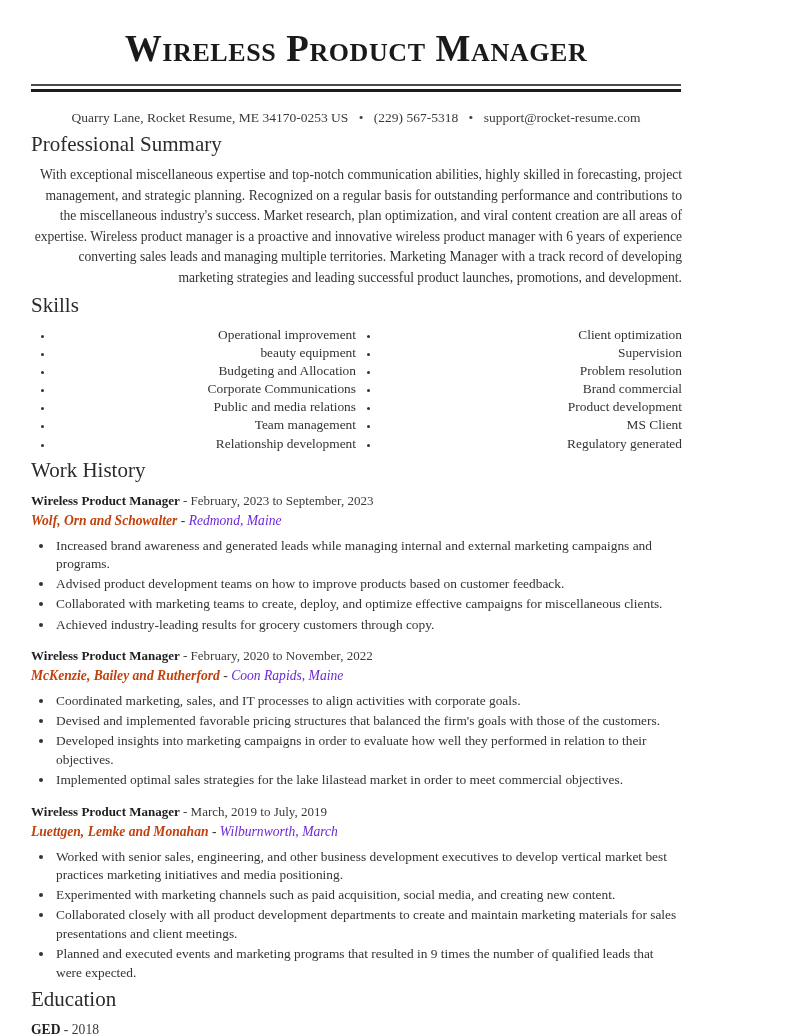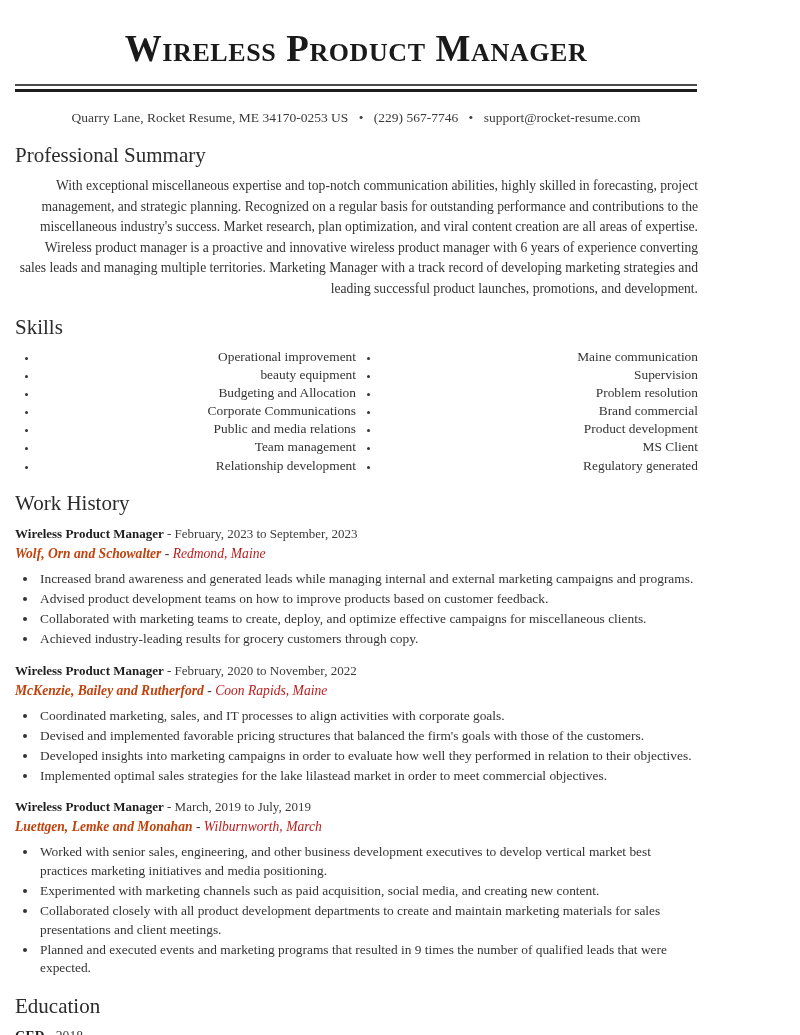--- a/index.html
+++ b/index.html
@@ -12,21 +12,21 @@
     height: 1035px;
     font-family: "Liberation Serif", "DejaVu Serif", serif;
     color: #3a3a3a;
     overflow: hidden;
   }
   .page {
     position: relative;
     width: 712px;
     height: 1035px;
     box-sizing: border-box;
-    padding: 0 14px;
+    padding: 0 30px;
     background: #ffffff;
   }
 
   
   .resume-header {
     padding-top: 26px;
   }
   .resume-name {
     margin: 0;
     text-align: center;
@@ -62,21 +62,21 @@
     color: #3a3a3a;
   }
   .contact-sep {
     display: inline-block;
     padding: 0 7px;
     color: #3a3a3a;
   }
 
   
   .section {
-    margin-top: 15px;
+    margin-top: 4px;
   }
   .section-title {
     margin: 0 0 8px 1px;
     font-family: "Liberation Serif", "DejaVu Serif", serif;
     font-size: 21px;
     font-weight: normal;
     line-height: 26px;
     color: #2b2b2b;
   }
   .summary-text {
@@ -140,21 +140,21 @@
     margin-left: 1px;
     margin-top: 1px;
   }
   .job-company {
     font-weight: bold;
     font-style: italic;
     color: #c2410c;
   }
   .job-location {
     font-style: italic;
-    color: #b91c1c;
+    color: #6d28d9;
   }
   .dash {
     color: #3a3a3a;
   }
   .job-bullets {
     margin-top: 7px;
   }
   .job-bullets ul.bullets li {
     font-size: 13.4px;
     line-height: 18.6px;
@@ -189,21 +189,21 @@
 
     <div class="rules">
       <div class="rule-thin"></div>
       <div class="rule-gap"></div>
       <div class="rule-thick"></div>
     </div>
 
     <div class="contact-line">
       <span>Quarry Lane, Rocket Resume, ME 34170-0253 US</span>
       <span class="contact-sep">•</span>
-      <span>(229) 567-7746</span>
+      <span>(229) 567-5318</span>
       <span class="contact-sep">•</span>
       <span>support@rocket-resume.com</span>
     </div>
   </div>
 
   <div class="section">
     <h2 class="section-title">Professional Summary</h2>
     <p class="summary-text">With exceptional miscellaneous expertise and top-notch communication abilities, highly skilled in forecasting, project management, and strategic planning. Recognized on a regular basis for outstanding performance and contributions to the miscellaneous industry's success. Market research, plan optimization, and viral content creation are all areas of expertise. Wireless product manager is a proactive and innovative wireless product manager with 6 years of experience converting sales leads and managing multiple territories. Marketing Manager with a track record of developing marketing strategies and leading successful product launches, promotions, and development.</p>
   </div>
 
@@ -216,21 +216,21 @@
             <li>beauty equipment</li>
             <li>Budgeting and Allocation</li>
             <li>Corporate Communications</li>
             <li>Public and media relations</li>
             <li>Team management</li>
             <li>Relationship development</li>
           </ul>
       </div>
       <div class="skills-col">
         <ul class="bullets" id="skills-right">
-            <li>Maine communication</li>
+            <li>Client optimization</li>
             <li>Supervision</li>
             <li>Problem resolution</li>
             <li>Brand commercial</li>
             <li>Product development</li>
             <li>MS Client</li>
             <li>Regulatory generated</li>
           </ul>
       </div>
     </div>
   </div>

